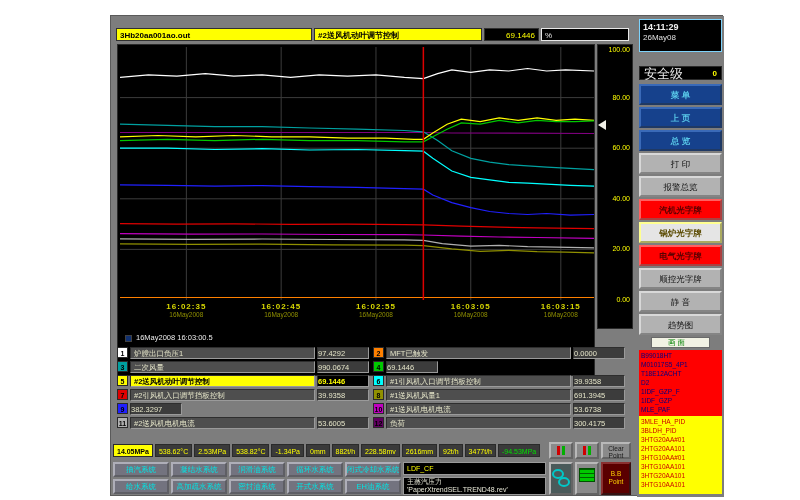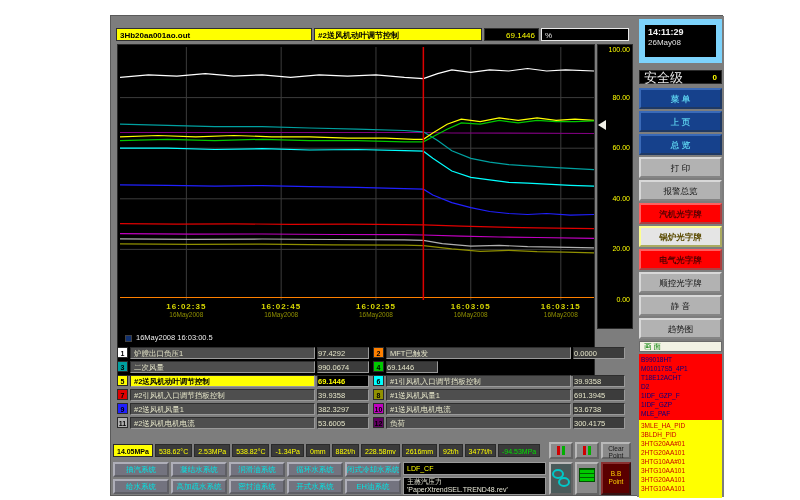--- a/index.html
+++ b/index.html
@@ -51,32 +51,32 @@
   .mini-btn { position:absolute; background:#8a8a8a; border:2px outset #b8b8b8; }
   .ind-bars { display:flex; gap:2px; justify-content:center; align-items:center; height:100%; }
   .bar { width:3px; height:9px; }
   .clear-btn { color:#1a1a1a; font-size:6.5px; line-height:7px; text-align:center; padding-top:1px; }
   .bb-btn { background:#5a0000; border:2px outset #8a3030; color:#ffd000; font-size:6.5px; line-height:8px; text-align:center; padding-top:6px; }
   .grid-icon { width:16px; height:14px; margin:4px auto; background:#00c800; border:1px solid #005000;
                background-image:linear-gradient(#006000 1px, transparent 1px); background-size:100% 4px; }
 
   
   .side { position:absolute; left:526px; top:0; width:87px; height:481px; background:#7d7d7d; padding:3px 2px 0 2px; }
-  .clock { background:#000; border:6px solid #7dd3fc; height:44px; padding:2px 3px; margin-bottom:7px; }
+  .clock { background:#000; border:1px solid #7dd3fc; height:33px; padding:2px 3px; margin-bottom:14px; }
   .clock .tm { color:#f0f0f0; font-size:9px; font-weight:bold; line-height:11px; }
   .clock .dt { color:#e0e0e0; font-size:8px; line-height:10px; }
   .seclevel { background:#000; border:1px solid #2a2a2a; height:14px; display:flex; justify-content:space-between; padding:0 4px; margin-bottom:4px; }
   .seclevel .lbl { color:#e8e8e8; font-size:13px; line-height:13px; }
   .seclevel .lvl { color:#ffff00; font-size:8px; line-height:13px; font-weight:bold; }
   .nav-btn { height:21px; margin-bottom:2px; text-align:center; font-size:8.5px; line-height:18px; overflow:hidden; white-space:nowrap; }
   .nav-blue { background:#16418c; border:2px outset #3a6ab8; color:#58c8e8; font-weight:bold; }
   .nav-gray { background:#b2b2b2; border:2px outset #d8d8d8; color:#111; }
   .nav-red { background:#ff0000; border:2px outset #ff6060; color:#5a0000; font-weight:bold; }
   .nav-yellow { background:#e5e5e5; border:2px outset #ffff90; color:#5a4a00; font-weight:bold; }
-  .screen-strip { background:#f2f2e4; border:1px solid #6a6a6a; height:11px; color:#008000; font-size:7.5px; line-height:10px; padding-left:4px; margin:2px 0; }
+  .screen-strip { background:#f2f2e4; border:1px solid #6a6a6a; height:11px; color:#008000; font-size:7.5px; line-height:10px; padding-left:16px; margin:2px 12px; }
   .alist { font-size:6.5px; line-height:9px; padding:1px 2px; overflow:hidden; }
   .alist-red { background:#ff0000; color:#000080; height:66px; }
   .alist-yellow { background:#ffff00; color:#cc0000; height:78px; }
 </style>
 </head>
 <body>
 
 <div class="app">
 
   <div class="hdr-field hdr-yellow" style="left:5px; top:12px; width:196px;">3Hb20aa001ao.out</div>
@@ -164,21 +164,20 @@
         <div class="lg-name">#2送风机动叶调节控制</div>
         <div class="lg-val">69.1446</div>
       </div>
       <div class="lg-row">
         <div class="lg-num" style="background: rgb(224, 0, 0);">7</div>
         <div class="lg-name">#2引风机入口调节挡板控制</div>
         <div class="lg-val">39.9358</div>
       </div>
       <div class="lg-row">
         <div class="lg-num" style="background: rgb(32, 32, 255);">9</div>
-        <div class="lg-name">#2送风机风量1</div>
         <div class="lg-val">382.3297</div>
       </div>
       <div class="lg-row">
         <div class="lg-num" style="background: rgb(176, 176, 176);">11</div>
         <div class="lg-name">#2送风机电机电流</div>
         <div class="lg-val">53.6005</div>
       </div>
     </div>
   <div class="legend" id="legend-right" style="left:262px;">
       <div class="lg-row">

